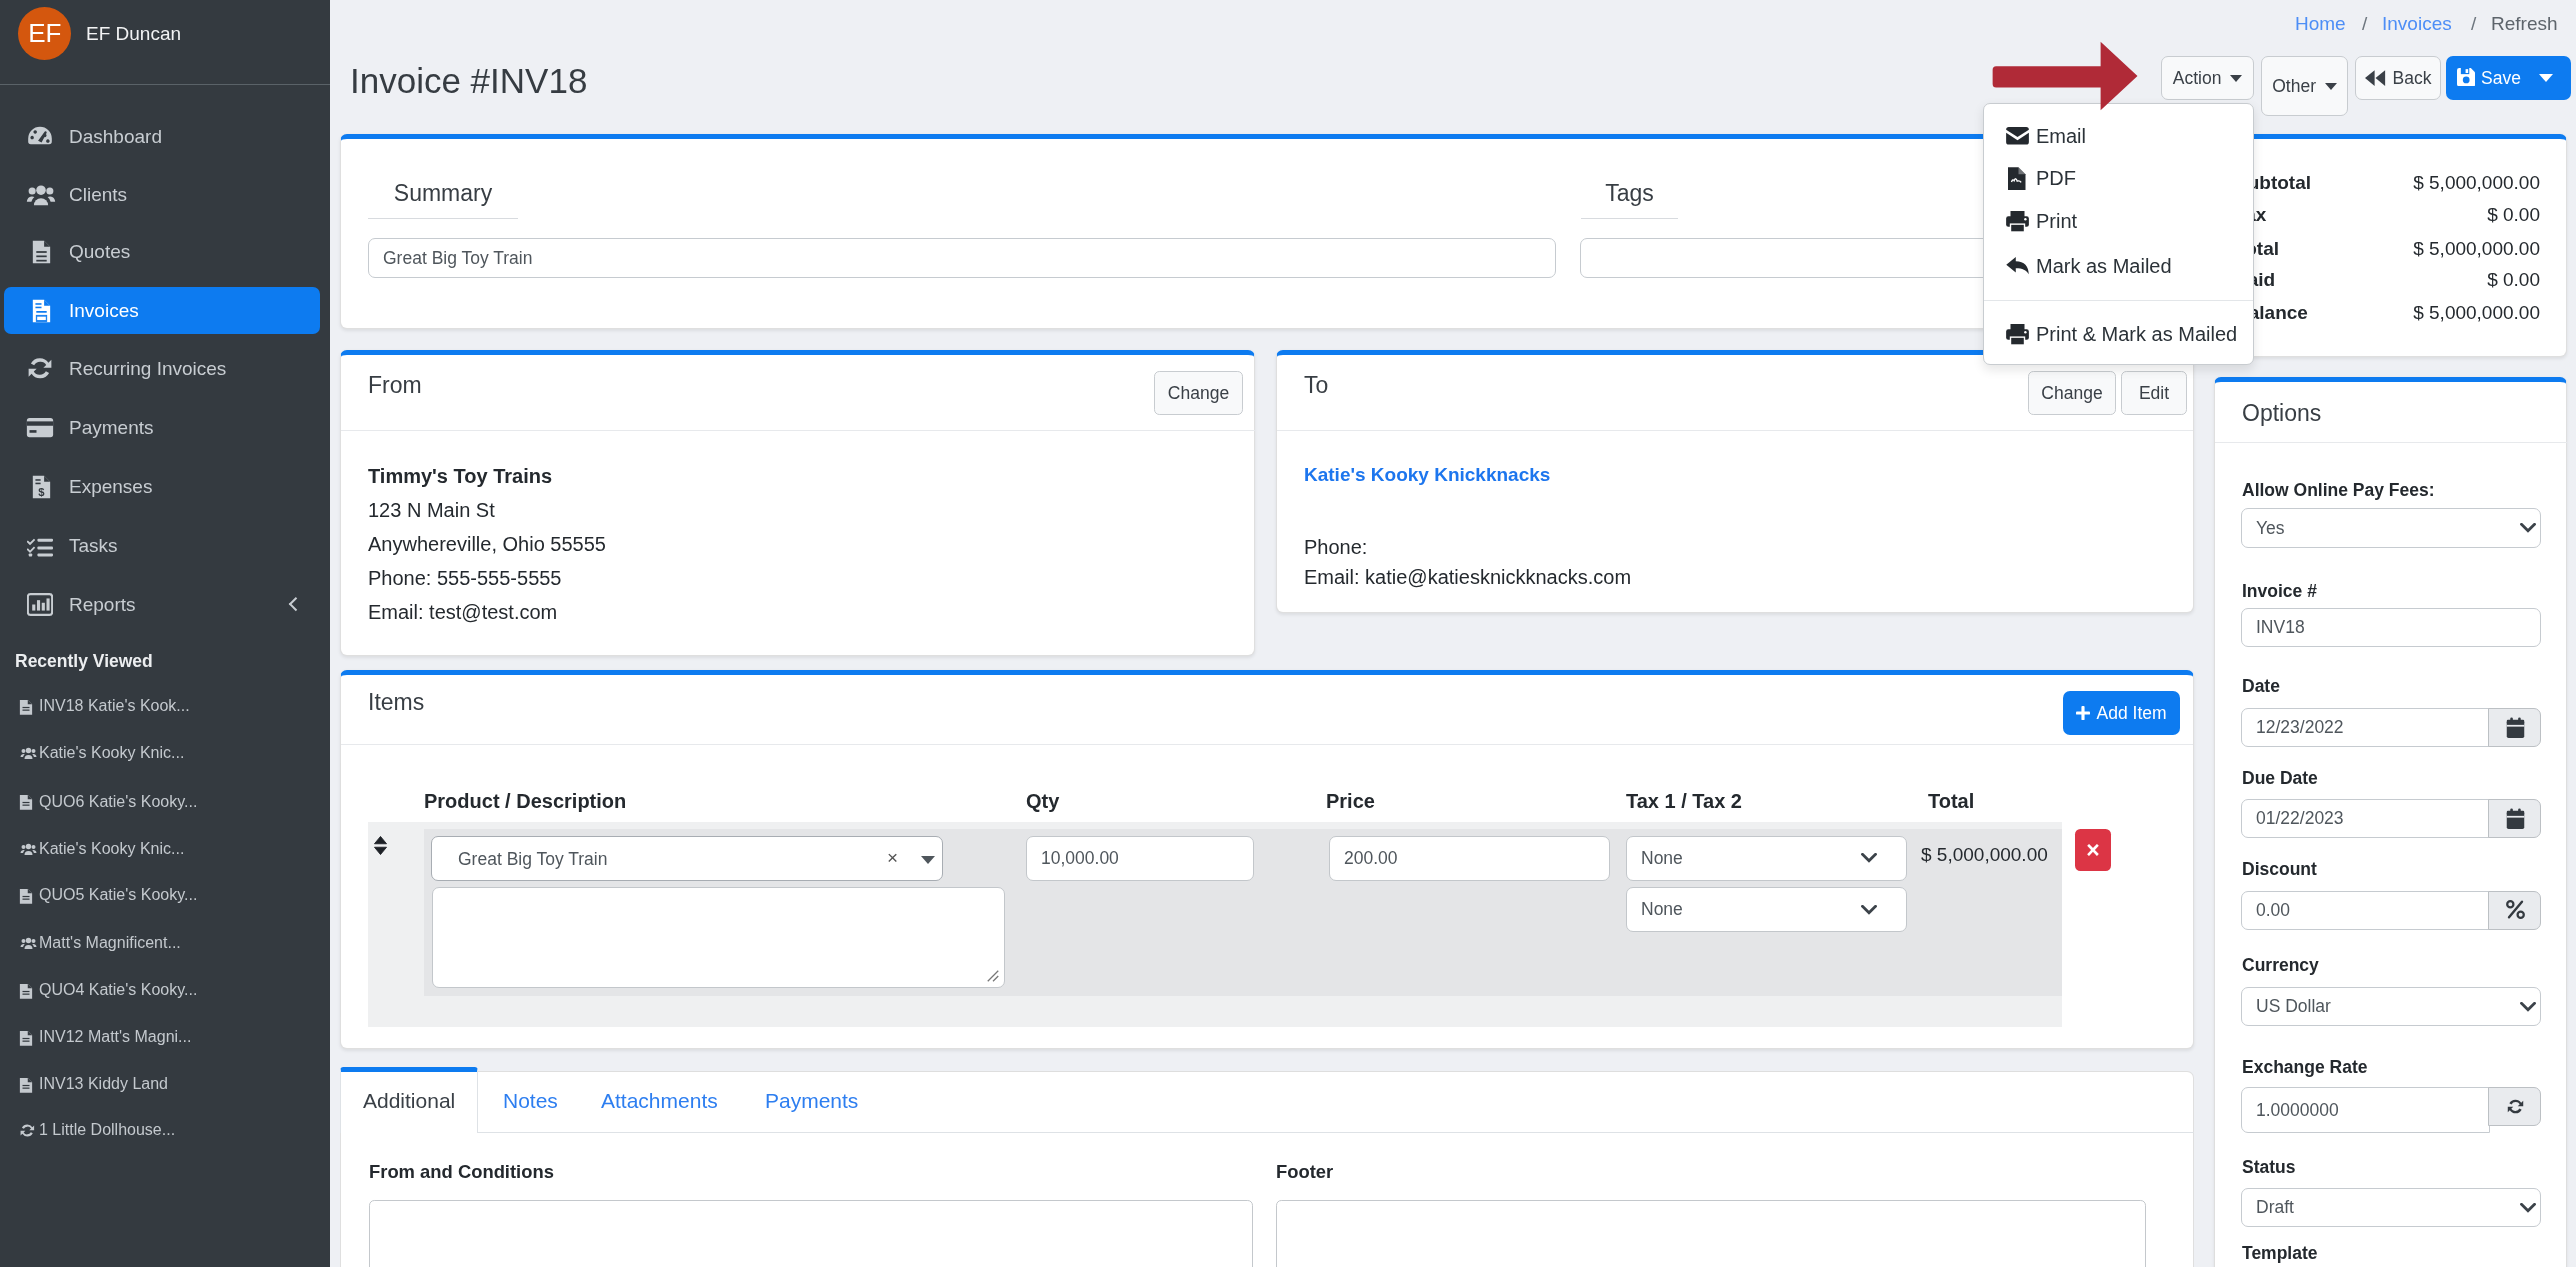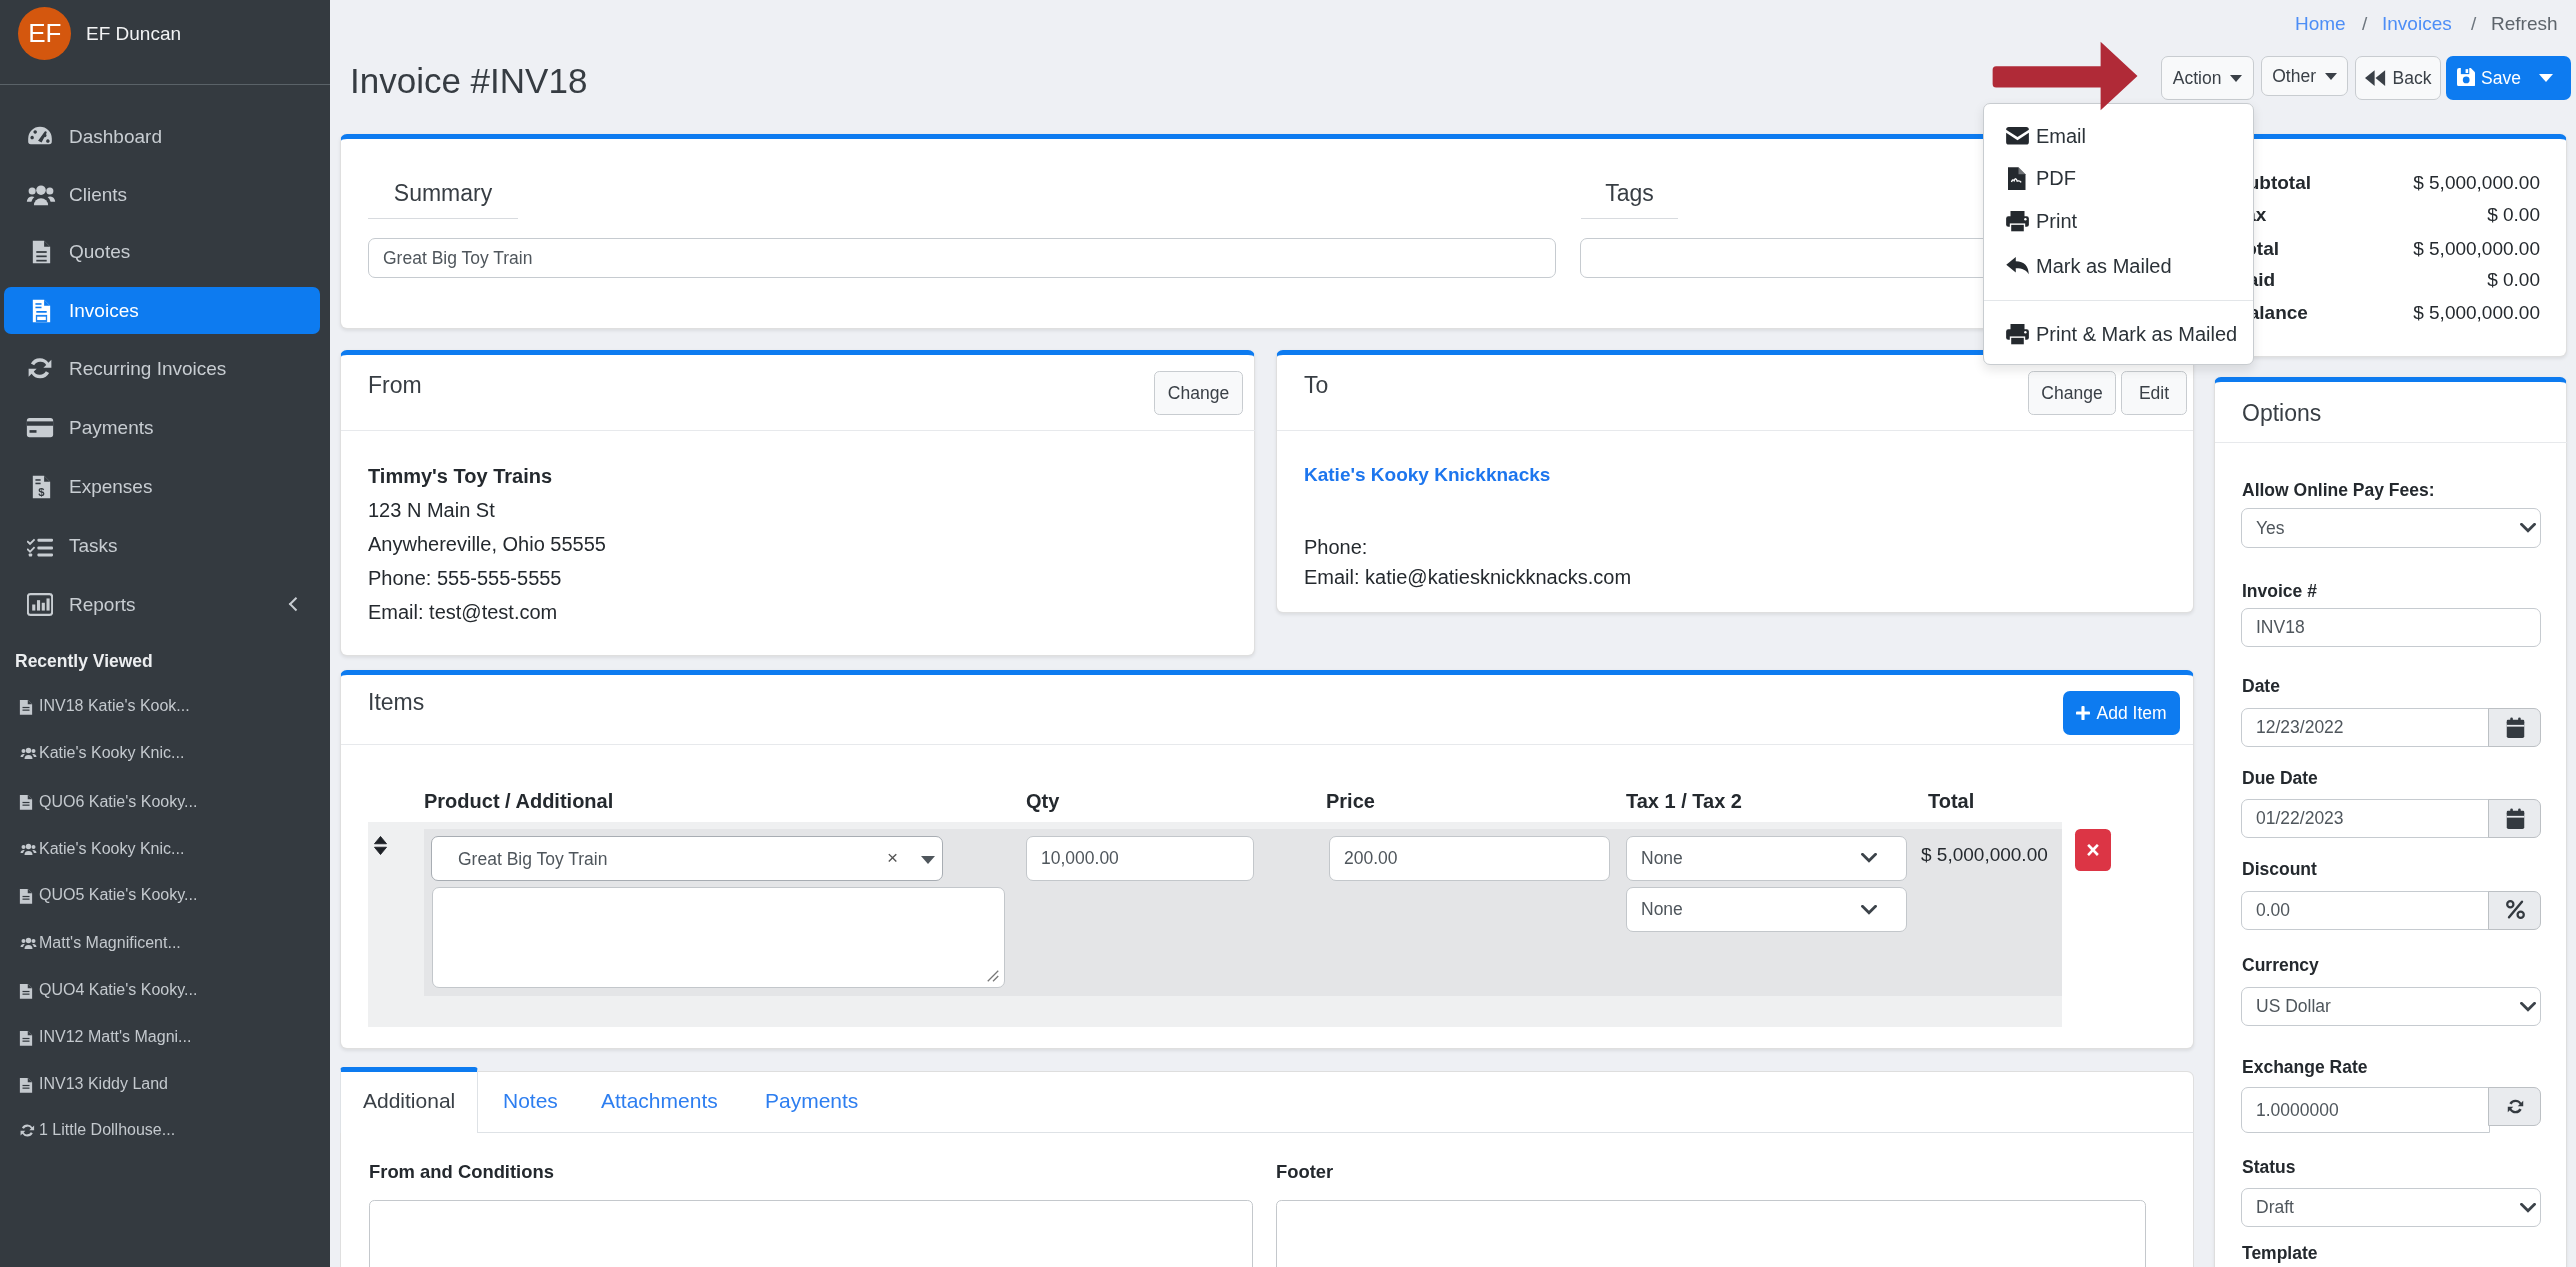--- a/index.html
+++ b/index.html
@@ -196,21 +196,21 @@
 </div>
 
 <div class="abs" style="left:2295px;top:13px;font-size:19px;color:#4d8ef6;">Home</div>
 <div class="abs" style="left:2362px;top:13px;font-size:19px;color:#6c757d;">/</div>
 <div class="abs" style="left:2382px;top:13px;font-size:19px;color:#4d8ef6;">Invoices</div>
 <div class="abs" style="left:2471px;top:13px;font-size:19px;color:#6c757d;">/</div>
 <div class="abs" style="left:2491px;top:13px;font-size:19px;color:#5d646b;">Refresh</div>
 <div class="abs" style="left:350px;top:61px;font-size:35px;color:#363c42;">Invoice #INV18</div>
 
 <div class="btn-light" style="left:2161px;top:56px;width:93px;height:44px;">Action<span class="caret"></span></div>
-<div class="btn-light" style="left:2261px;top:56px;width:87px;height:40px;">Other<span class="caret"></span></div>
+<div class="btn-light" style="left:2261px;top:56px;width:87px;height:60px;">Other<span class="caret"></span></div>
 <div class="btn-light" style="left:2355px;top:56px;width:86px;height:44px;"><svg width="21" height="16" viewBox="0 0 24 18" fill="#3a4047" style="margin-right:7px;">
       <path d="M11 0 v18 L0 9 z"></path>
       <path d="M23 0 v18 L12 9 z"></path>
     </svg>Back</div>
 <div class="abs" style="left:2446px;top:56px;width:125px;height:44px;background:#0d7bf0;border-radius:7px;color:#fff;font-size:17.5px;"></div>
 <svg class="abs" style="left:2457px;top:68px;" width="18.4" height="18.4" viewBox="0 0 24 24">
     <path d="M0 3 a3 3 0 0 1 3 -3 h15 l6 6 v15 a3 3 0 0 1 -3 3 h-18 a3 3 0 0 1 -3 -3 z" fill="#fff"></path>
     <rect x="5" y="0" width="11" height="8" fill="#0d7bf0"></rect>
     <rect x="11.2" y="1.5" width="3.4" height="5" fill="#fff"></rect>
     <circle cx="12" cy="15.5" r="4.4" fill="#0d7bf0"></circle>
@@ -239,21 +239,21 @@
 <div class="abs" style="left:1304px;top:532px;font-size:20px;color:#24292e;line-height:30px;">Phone:<br>Email: katie@katiesknickknacks.com</div>
 
 <div class="card" style="left:340px;top:670px;width:1854px;height:379px;"></div>
 <div class="abs cardtitle" style="left:368px;top:689px;">Items</div>
 <div class="abs" style="left:2063px;top:691px;width:117px;height:44px;background:#0d7bf0;border-radius:7px;color:#fff;font-size:17.5px;display:flex;align-items:center;justify-content:center;"><svg width="14" height="14" viewBox="0 0 16 16" fill="#fff" style="margin-right:6.1px;">
       <rect x="6.2" y="0" width="3.6" height="16" rx="1"></rect>
       <rect x="0" y="6.2" width="16" height="3.6" rx="1"></rect>
     </svg>Add Item</div>
 <div class="hline" style="left:341px;top:744px;width:1852px;"></div>
 
-<div class="label-b" style="left:424px;top:790px;font-size:20px;">Product / Additional</div>
+<div class="label-b" style="left:424px;top:790px;font-size:20px;">Product / Description</div>
 <div class="label-b" style="left:1026px;top:790px;font-size:20px;">Qty</div>
 <div class="label-b" style="left:1326px;top:790px;font-size:20px;">Price</div>
 <div class="label-b" style="left:1626px;top:790px;font-size:20px;">Tax 1 / Tax 2</div>
 <div class="label-b" style="left:1928px;top:790px;font-size:20px;">Total</div>
 
 <div class="abs" style="left:368px;top:822px;width:1694px;height:205px;background:#eff0f1;"></div>
 <div class="abs" style="left:424px;top:829px;width:1638px;height:167px;background:#e4e5e7;"></div>
 <svg class="abs" style="left:373px;top:836px;" width="15" height="19" viewBox="0 0 17 22" fill="#1d2126">
     <path d="M8.5 0.5 L15.5 9 H1.5 z" stroke="#1d2126" stroke-width="1" stroke-linejoin="round"></path>
     <path d="M8.5 21.5 L15.5 13 H1.5 z" stroke="#1d2126" stroke-width="1" stroke-linejoin="round"></path>

